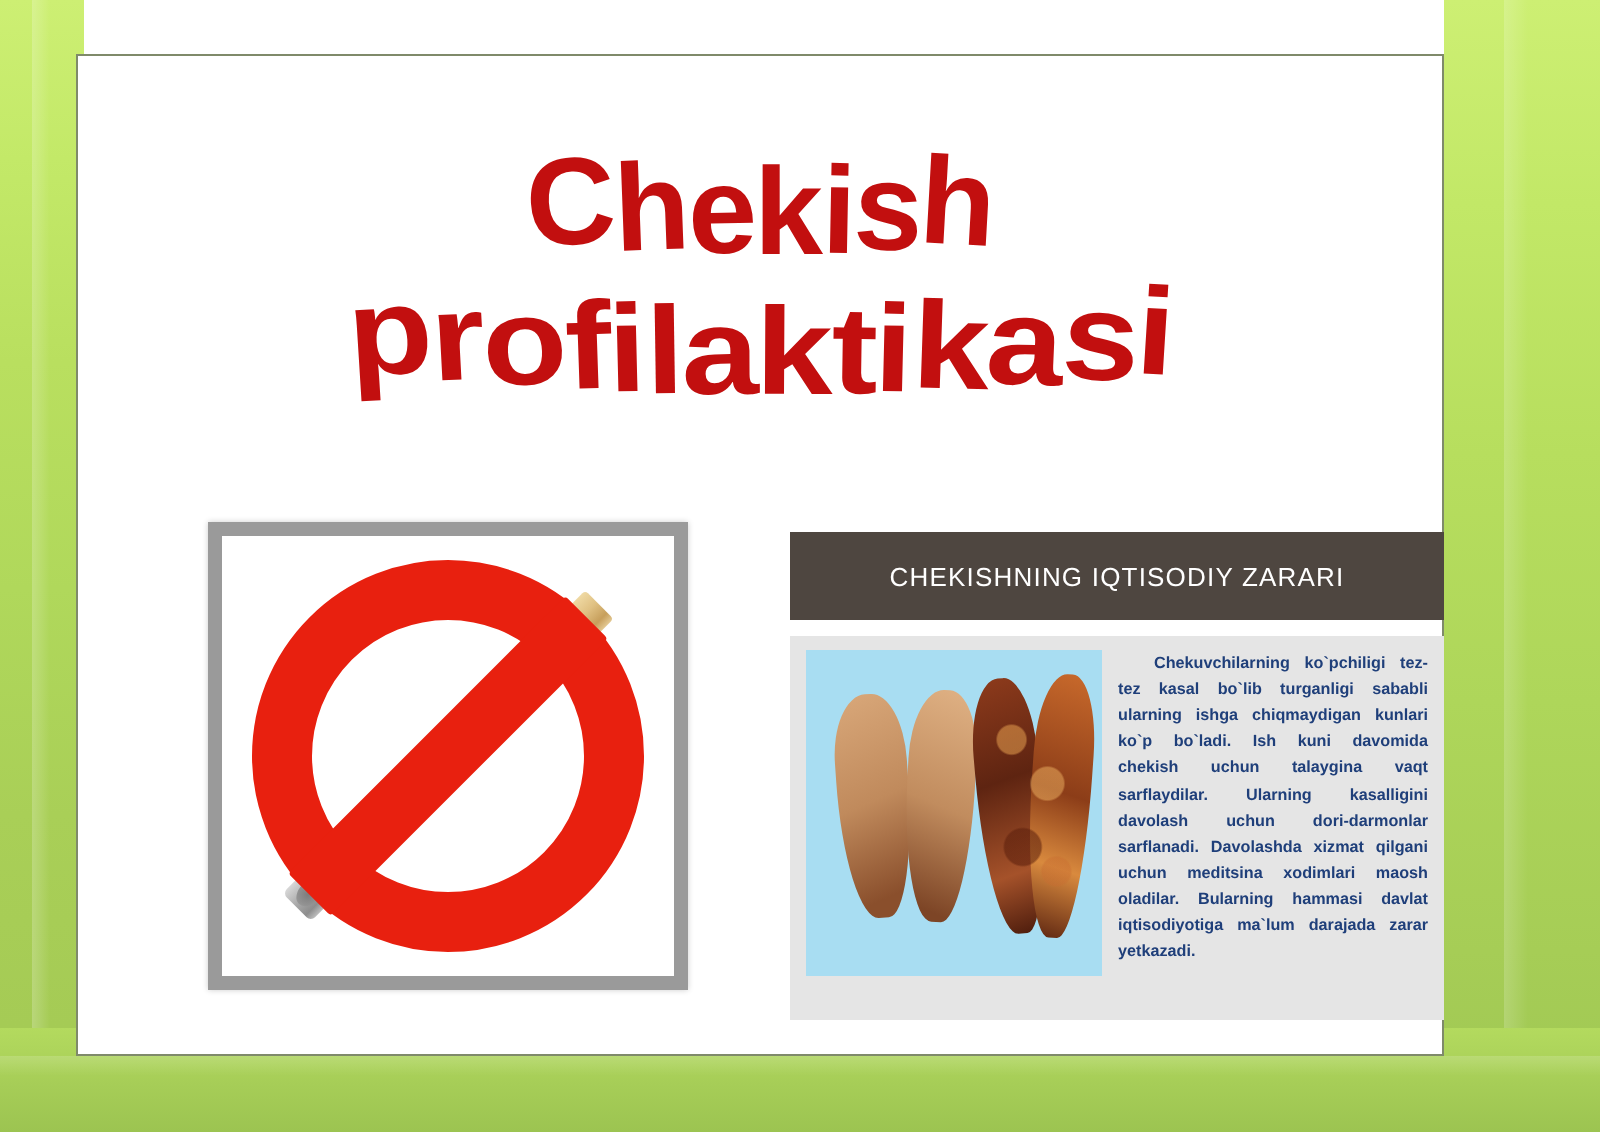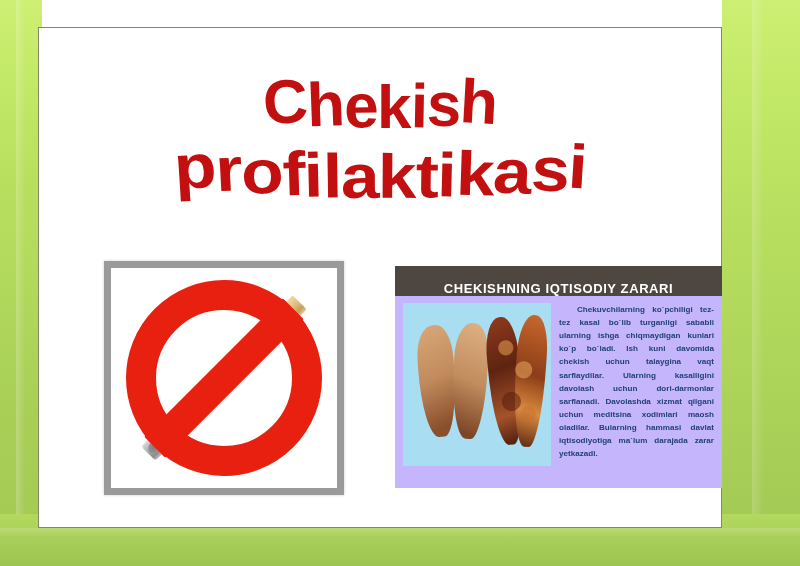--- a/index.html
+++ b/index.html
@@ -205,28 +205,28 @@
     width: 327px; height: 44px;
     background: #4e4640;
     display: flex;
     align-items: center;
     justify-content: center;
     box-sizing: border-box;
   }
   .info-head-text {
     color: #ffffff;
     font-size: 13px;
-    font-weight: bold;
+    font-weight: normal;
     letter-spacing: .6px;
   }
   .info-body {
     position: absolute;
-    left: 395px; top: 296px;
+    left: 395px; top: 318px;
     width: 327px; height: 192px;
-    background: #c4b5fd;
+    background: #e5e5e5;
     box-sizing: border-box;
     padding: 7px 8px 16px 8px;
     display: flex;
     gap: 8px;
   }
   .lungs-photo {
     position: relative;
     width: 148px; height: 163px;
     background: #a8ddf2;
     overflow: hidden;

